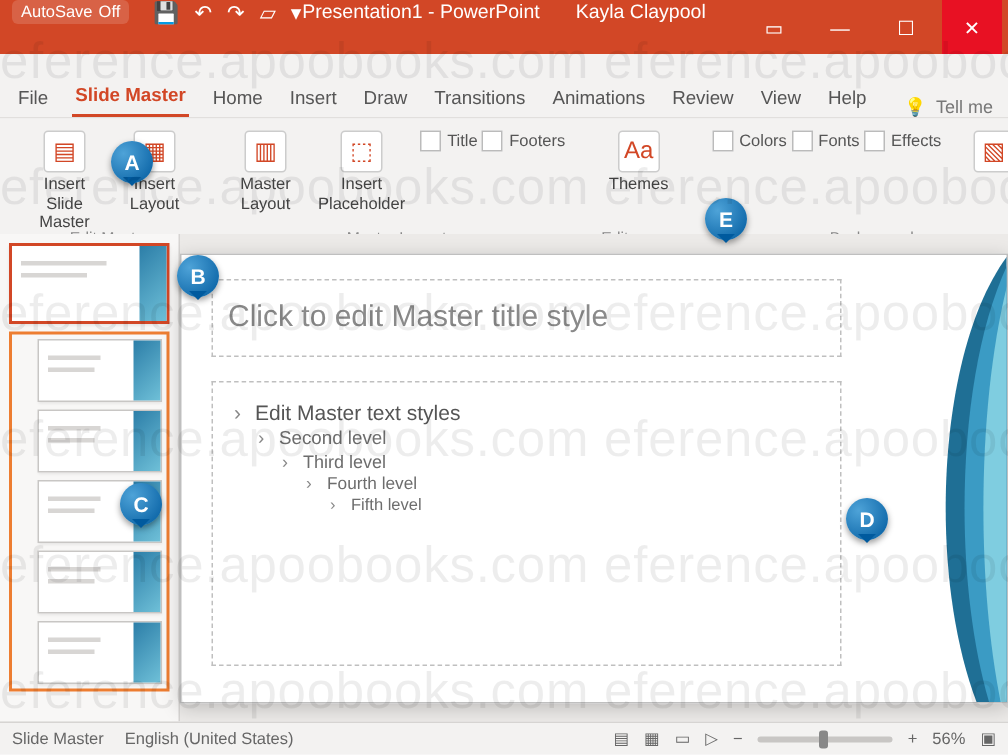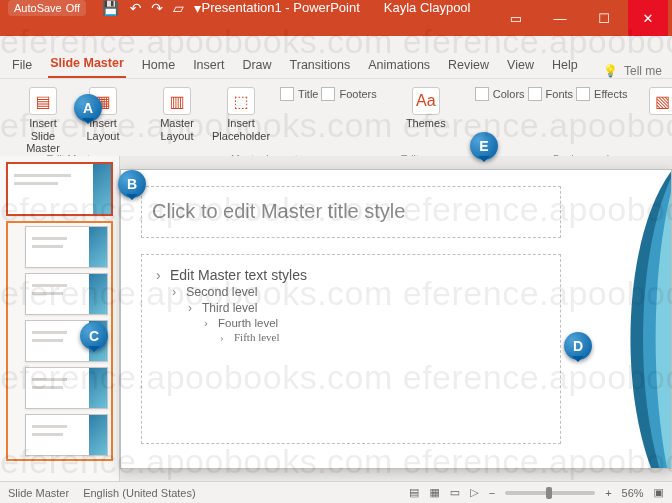--- a/index.html
+++ b/index.html
@@ -99,21 +99,21 @@
     position:absolute; left:20px; right:110px; top:84px; bottom:24px;
     border:1px dashed #bfbfbf; padding:10px 14px; color:#6d6d6d; font-size:13px;
   }
   .body-ph ul { list-style:none; }
   .body-ph li { position:relative; padding-left:14px; margin:2px 0; }
   .body-ph li::before { content:"›"; position:absolute; left:0; top:0; color:#888; }
   .body-ph .lvl1 { font-size:14px; font-weight:400; color:#555;}
   .body-ph .lvl2 { margin-left:16px; font-size:12.5px;}
   .body-ph .lvl3 { margin-left:32px; font-size:12px;}
   .body-ph .lvl4 { margin-left:48px; font-size:11.5px;}
-  .body-ph .lvl5 { margin-left:64px; font-size:11px;font-family:Liberation Serif, serif;}
+  .body-ph .lvl5 { margin-left:64px; font-size:11px;}
 
   .slide .decor {
     position:absolute; right:0; top:0; bottom:0; width:95px; overflow:hidden;
   }
   .decor svg { position:absolute; right:-10px; top:-10px; height:120%; }
 
   
   .callout {
     position:absolute; width:28px; height:28px; border-radius:50%;
     background:radial-gradient(circle at 30% 30%, #4ea3d8, #005a9e);

